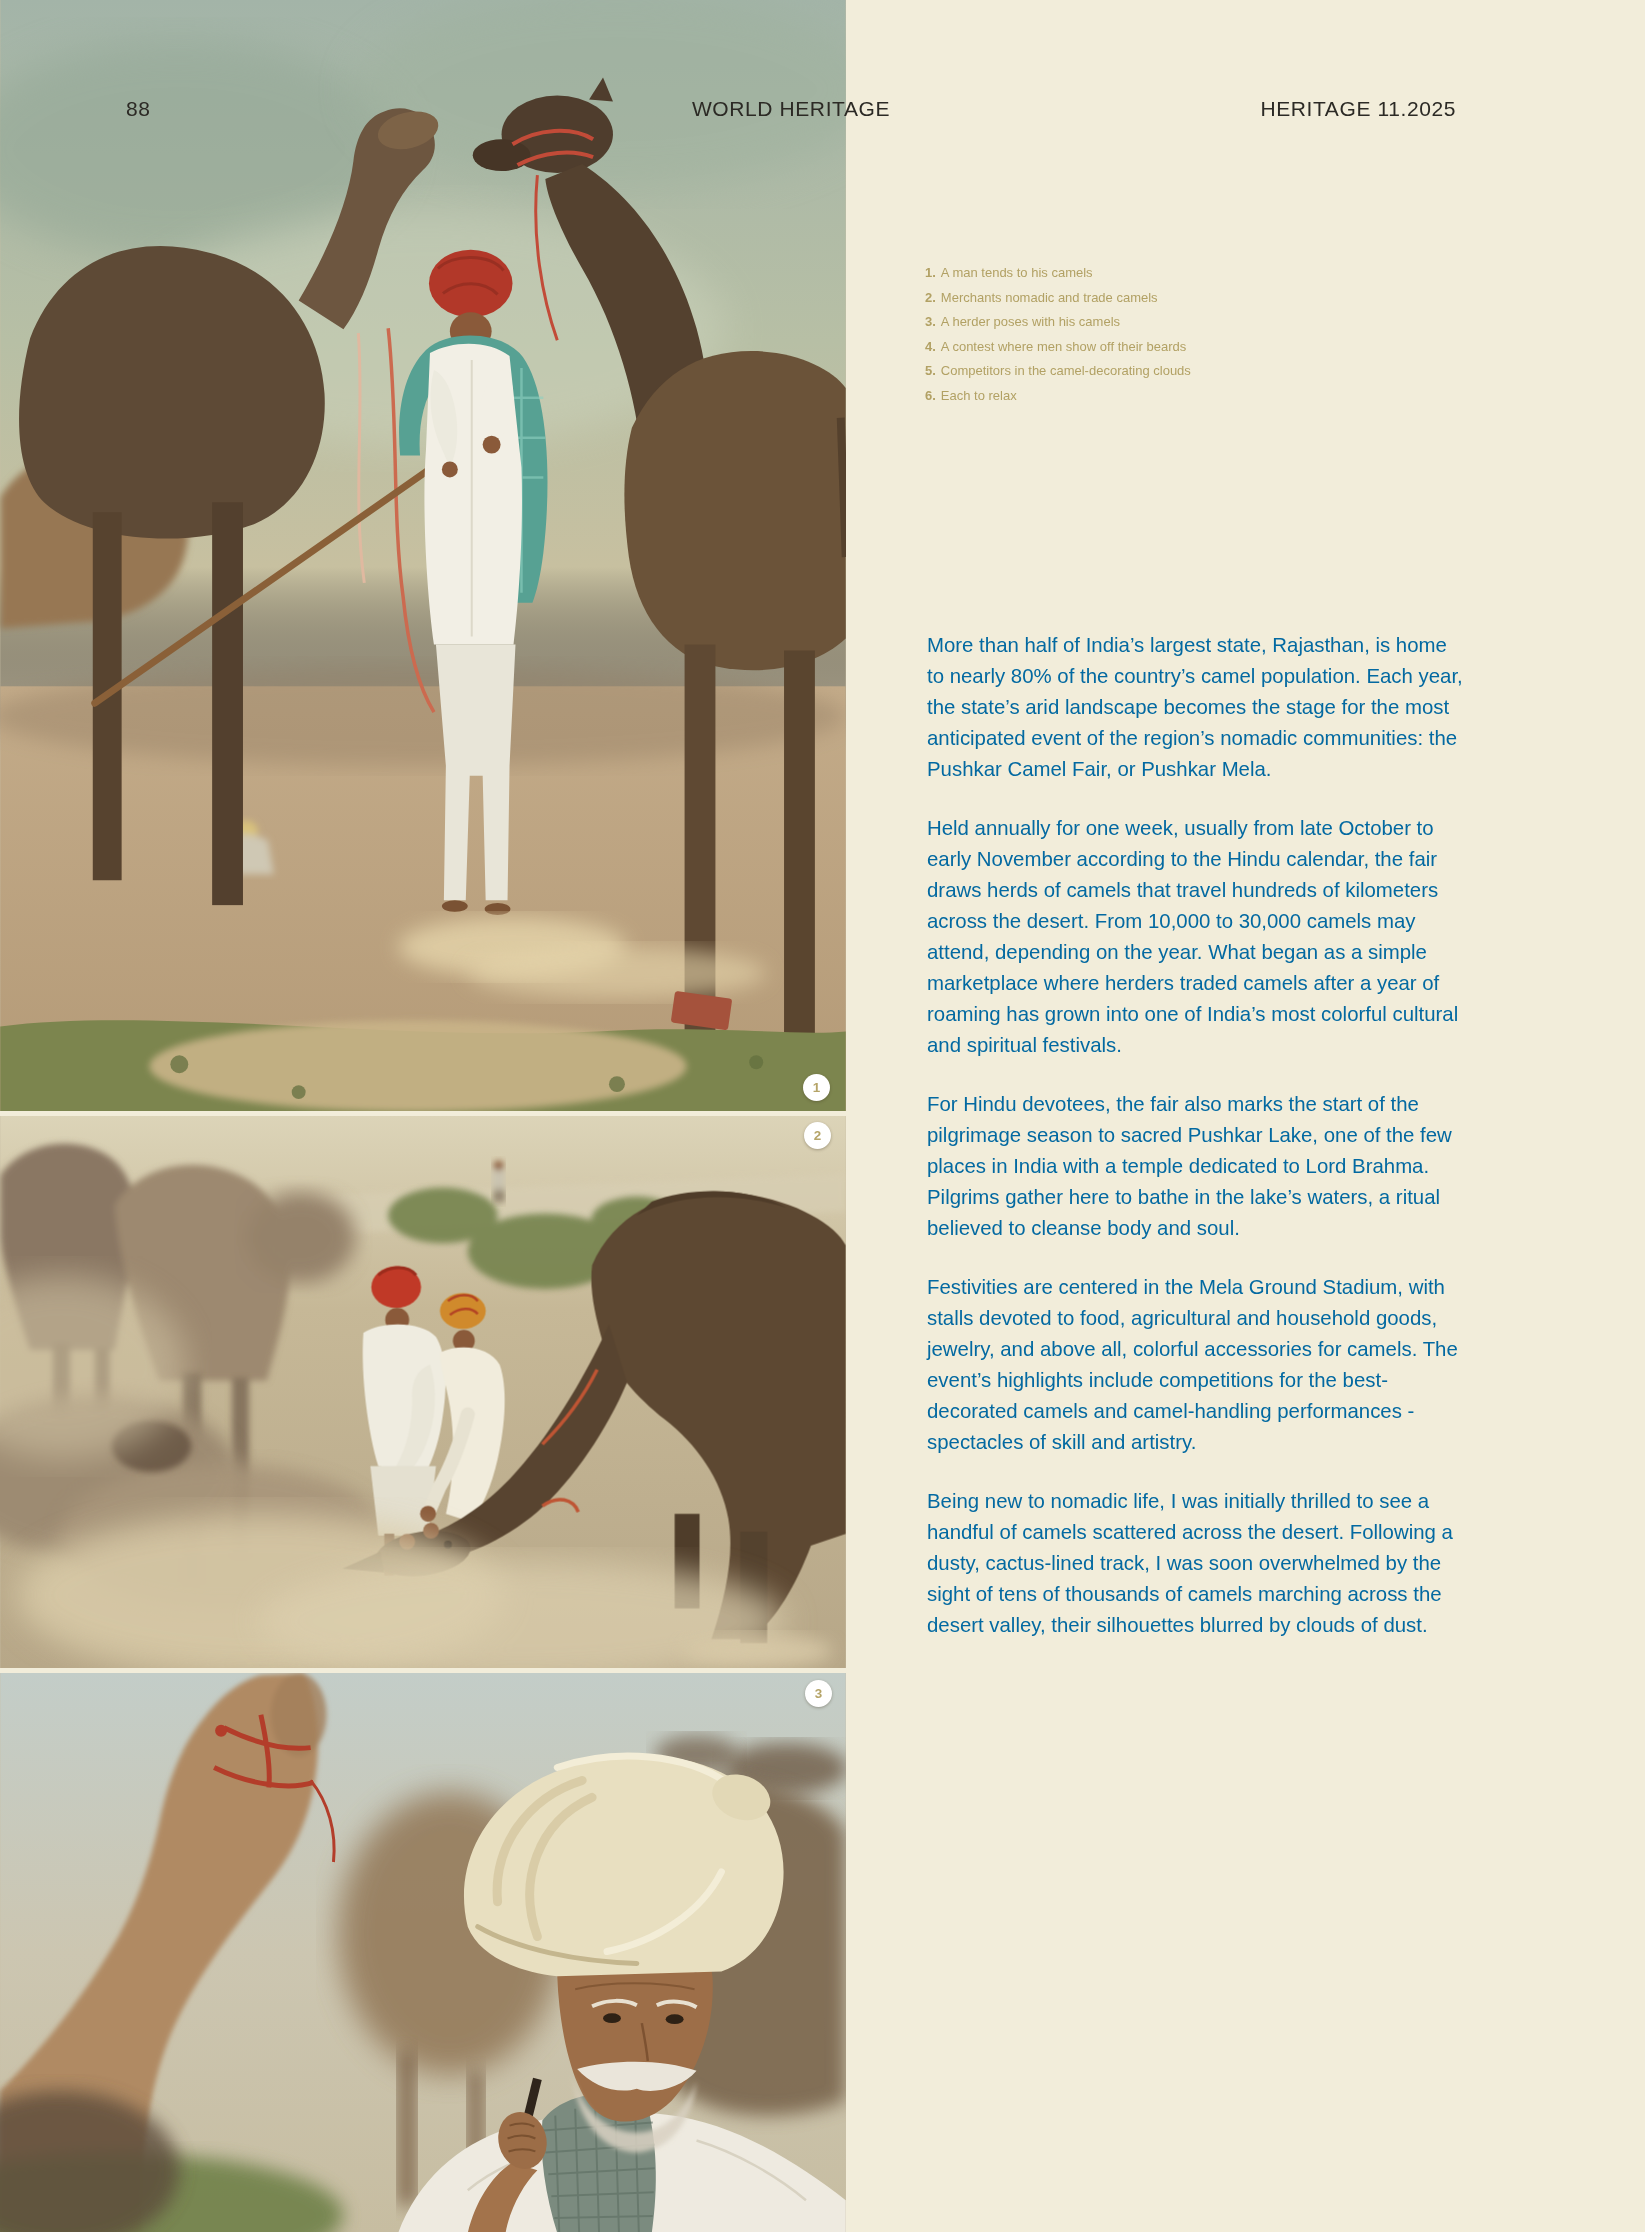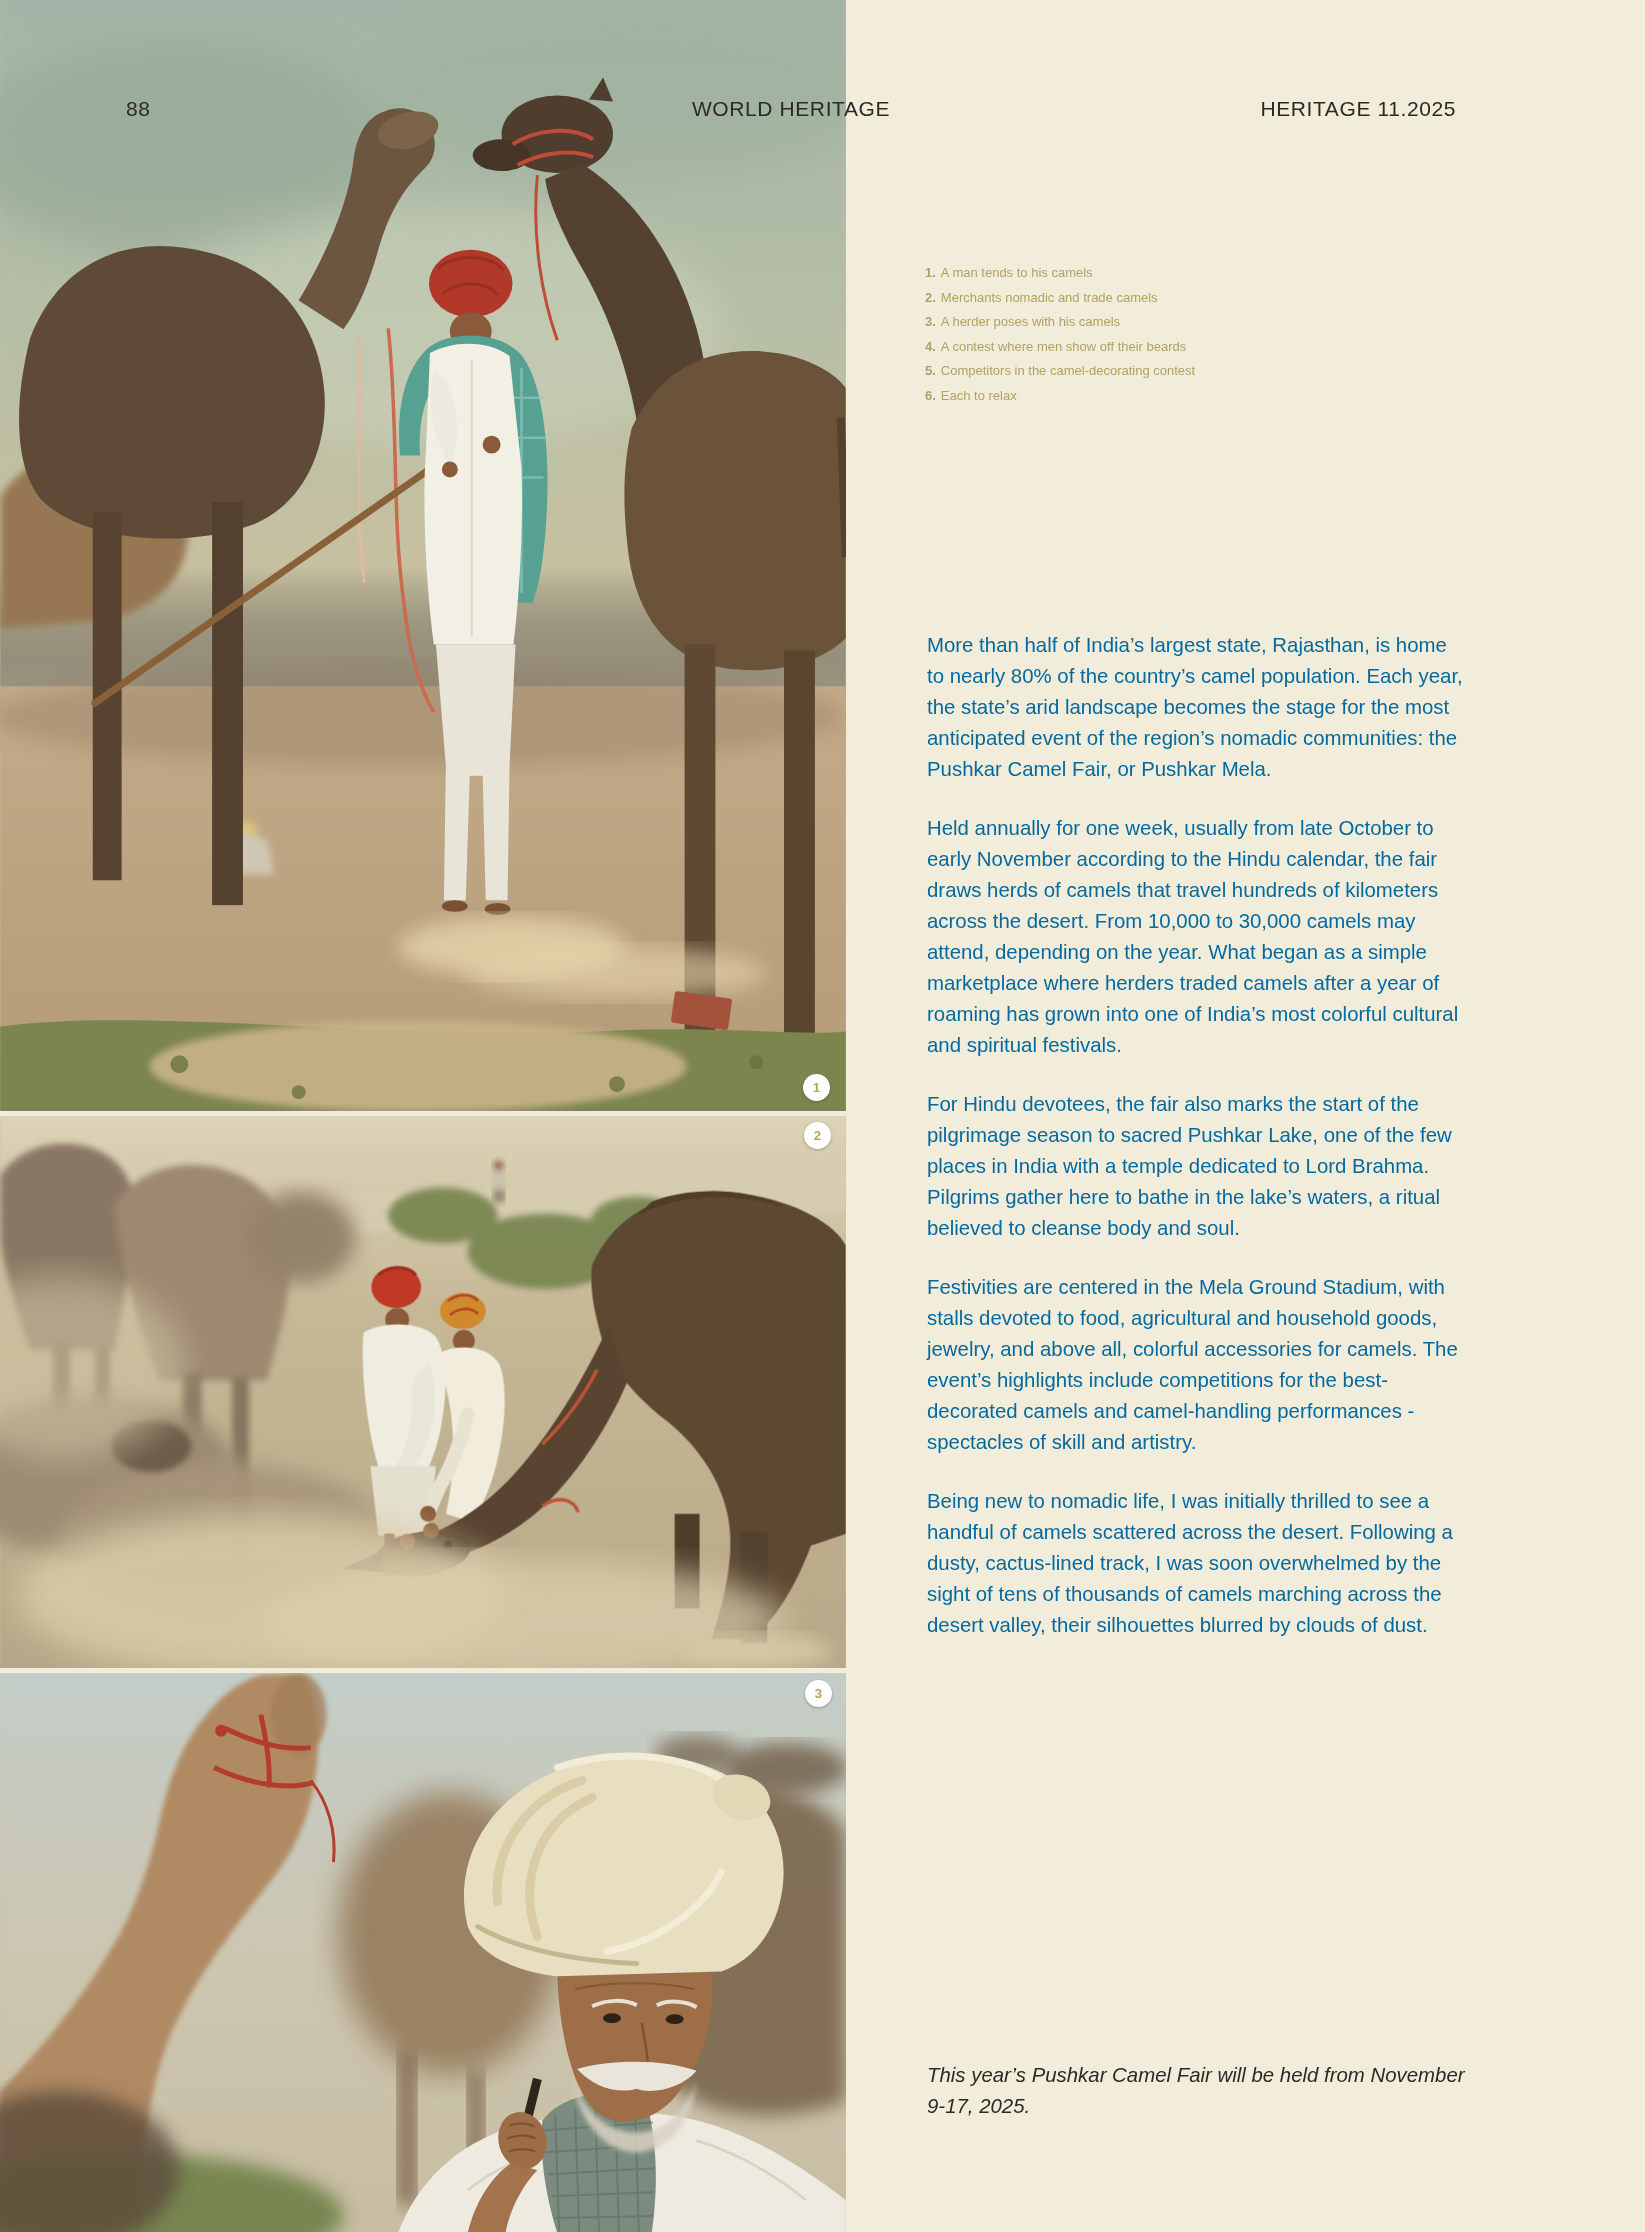--- a/index.html
+++ b/index.html
@@ -287,32 +287,31 @@
 
   <div class="hdr" id="page-num">88</div>
   <div class="hdr" id="section-title">WORLD HERITAGE</div>
   <div class="hdr" id="issue-label">HERITAGE 11.2025</div>
 
   <div class="captions">
     <div class="cap-item"><span class="cap-num">1.</span><span>A man tends to his camels</span></div>
     <div class="cap-item"><span class="cap-num">2.</span><span>Merchants nomadic and trade camels</span></div>
     <div class="cap-item"><span class="cap-num">3.</span><span>A herder poses with his camels</span></div>
     <div class="cap-item"><span class="cap-num">4.</span><span>A contest where men show off their beards</span></div>
-    <div class="cap-item"><span class="cap-num">5.</span><span>Competitors in the camel-decorating contest</span></div>
+    <div class="cap-item"><span class="cap-num">5.</span><span>Competitors in the camel-decorating clouds</span></div>
     <div class="cap-item"><span class="cap-num">6.</span><span>Each to relax</span></div>
   </div>
 
   <div class="body-text">
     <p>More than half of India’s largest state, Rajasthan, is home to nearly 80% of the country’s camel population. Each year, the state’s arid landscape becomes the stage for the most anticipated event of the region’s nomadic communities: the Pushkar Camel Fair, or Pushkar Mela.</p>
     <p>Held annually for one week, usually from late October to early November according to the Hindu calendar, the fair draws herds of camels that travel hundreds of kilometers across the desert. From 10,000 to 30,000 camels may attend, depending on the year. What began as a simple marketplace where herders traded camels after a year of roaming has grown into one of India’s most colorful cultural and spiritual festivals.</p>
     <p>For Hindu devotees, the fair also marks the start of the pilgrimage season to sacred Pushkar Lake, one of the few places in India with a temple dedicated to Lord Brahma. Pilgrims gather here to bathe in the lake’s waters, a ritual believed to cleanse body and soul.</p>
     <p>Festivities are centered in the Mela Ground Stadium, with stalls devoted to food, agricultural and household goods, jewelry, and above all, colorful accessories for camels. The event’s highlights include competitions for the best-decorated camels and camel-handling performances - spectacles of skill and artistry.</p>
     <p>Being new to nomadic life, I was initially thrilled to see a handful of camels scattered across the desert. Following a dusty, cactus-lined track, I was soon overwhelmed by the sight of tens of thousands of camels marching across the desert valley, their silhouettes blurred by clouds of dust.</p>
   </div>
 
-  <div class="footnote">This year’s Pushkar Camel Fair will be held from November 9-17, 2025.</div>
 
   <div class="badge" id="badge1">1</div>
   <div class="badge" id="badge2">2</div>
   <div class="badge" id="badge3">3</div>
 
 </div>
 
 
 </body></html>

